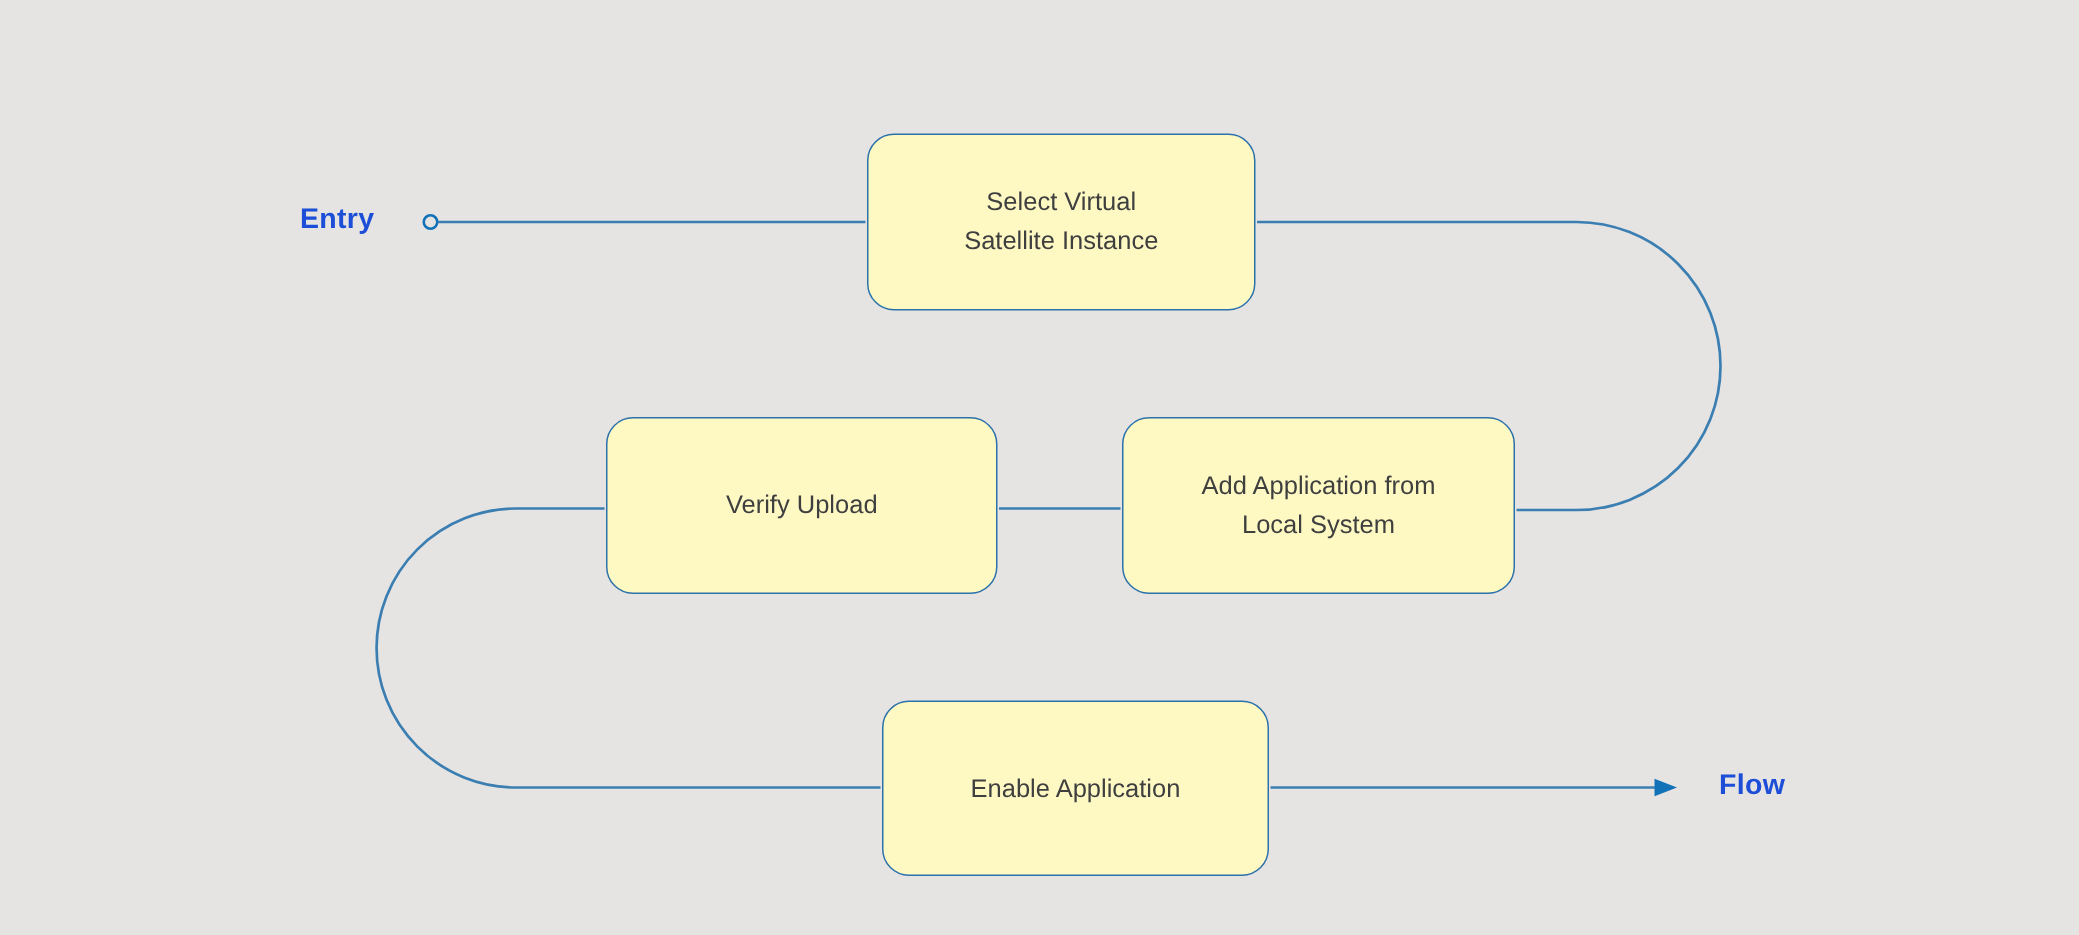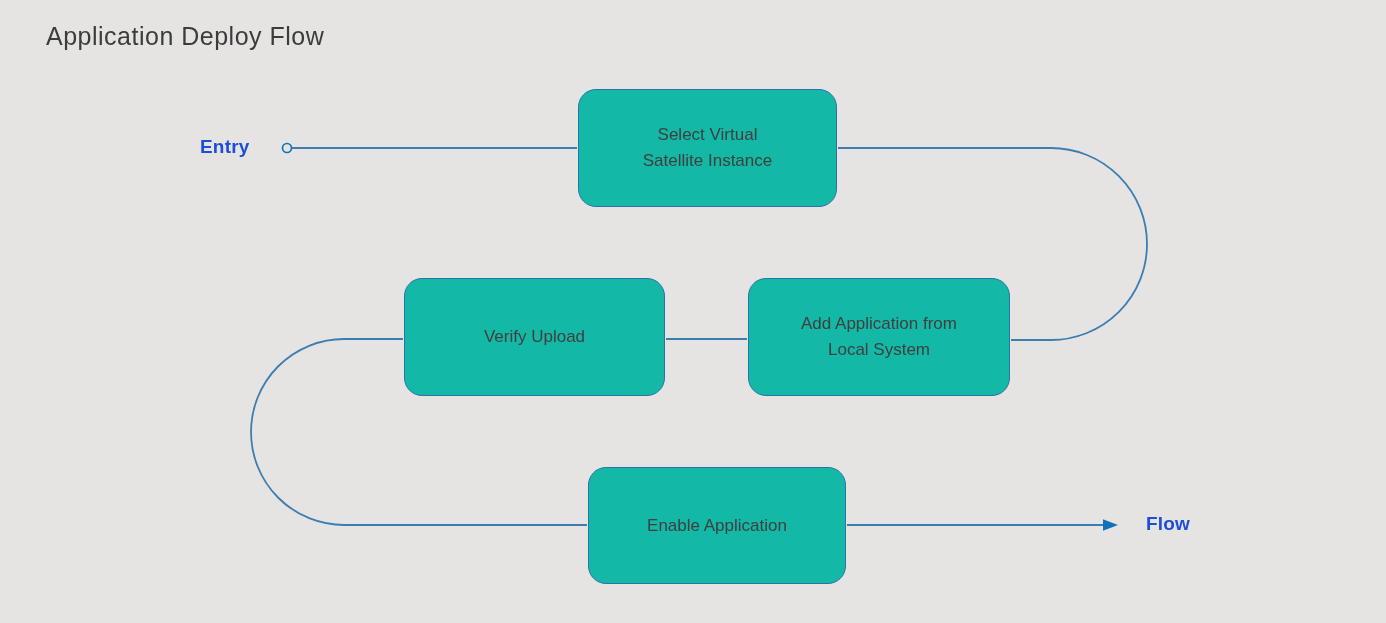--- a/index.html
+++ b/index.html
@@ -42,21 +42,21 @@
     stroke: #1272b8;
     stroke-width: 1.7;
   }
   .arrowhead {
     fill: #1272b8;
     stroke: none;
   }
   .flow-node {
     position: absolute;
     box-sizing: border-box;
-    background: #14b8a6;
+    background: #fef9c3;
     border: 1.6px solid #2b72ab;
     border-radius: 18px;
     display: flex;
     align-items: center;
     justify-content: center;
     text-align: center;
     color: #3f3f3f;
     font-size: 17px;
     font-weight: 300;
     line-height: 26px;
@@ -74,21 +74,20 @@
     letter-spacing: 0.2px;
   }
   .entry-label { left: 200px; top: 136px; }
   .exit-label  { left: 1146px; top: 513px; }
 </style>
 </head>
 <body>
 
 <div class="canvas">
 
-  <h1 class="diagram-title">Application Deploy Flow</h1>
 
   <svg class="connector-layer" viewBox="0 0 1386 623" xmlns="http://www.w3.org/2000/svg">
 
     <circle class="entry-dot" cx="287" cy="148" r="4.5"></circle>
 
     <path class="connector" d="M 292 148 L 577 148"></path>
 
     <path class="connector" d="M 838 148 L 1051 148 A 96 96 0 0 1 1051 340 L 1011 340"></path>
 
     <path class="connector" d="M 666 339 L 747 339"></path>

